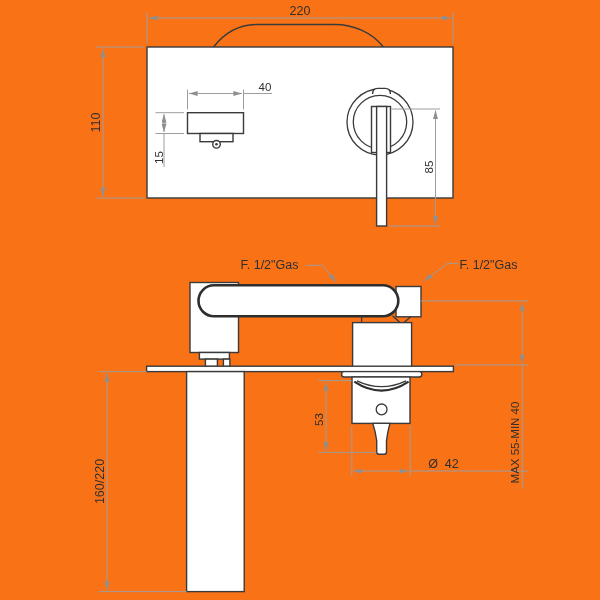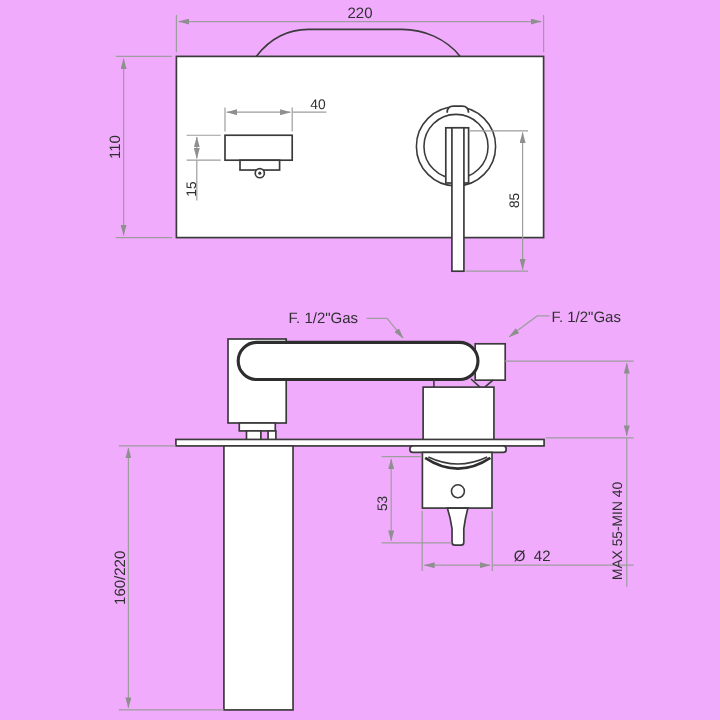--- a/index.html
+++ b/index.html
@@ -1,16 +1,16 @@
 <!DOCTYPE html>
 <html><head>
 <meta charset="utf-8">
 <style>
   html,body{margin:0;padding:0;background:#ffffff;}
-  .stage{position:relative;width:600px;height:600px;background:#f0abfc;overflow:hidden;}
+  .stage{position:relative;width:600px;height:600px;background:#f97316;overflow:hidden;}
   
   .o  {stroke:#3a3a3a;stroke-width:1.4;fill:#ffffff;}
   .o3 {stroke:#2e2e2e;stroke-width:2.6;fill:#ffffff;}
   .ln {stroke:#3a3a3a;stroke-width:1.3;fill:none;}
   .lnT{stroke:#2e2e2e;stroke-width:2.2;fill:none;}
   
   .d  {stroke:#9d9d9d;stroke-width:1;fill:none;}
   
   .t  {font-family:"Liberation Sans",sans-serif;font-size:12.5px;fill:#2f2f2f;}
   .ts {font-family:"Liberation Sans",sans-serif;font-size:11.5px;fill:#2f2f2f;}

